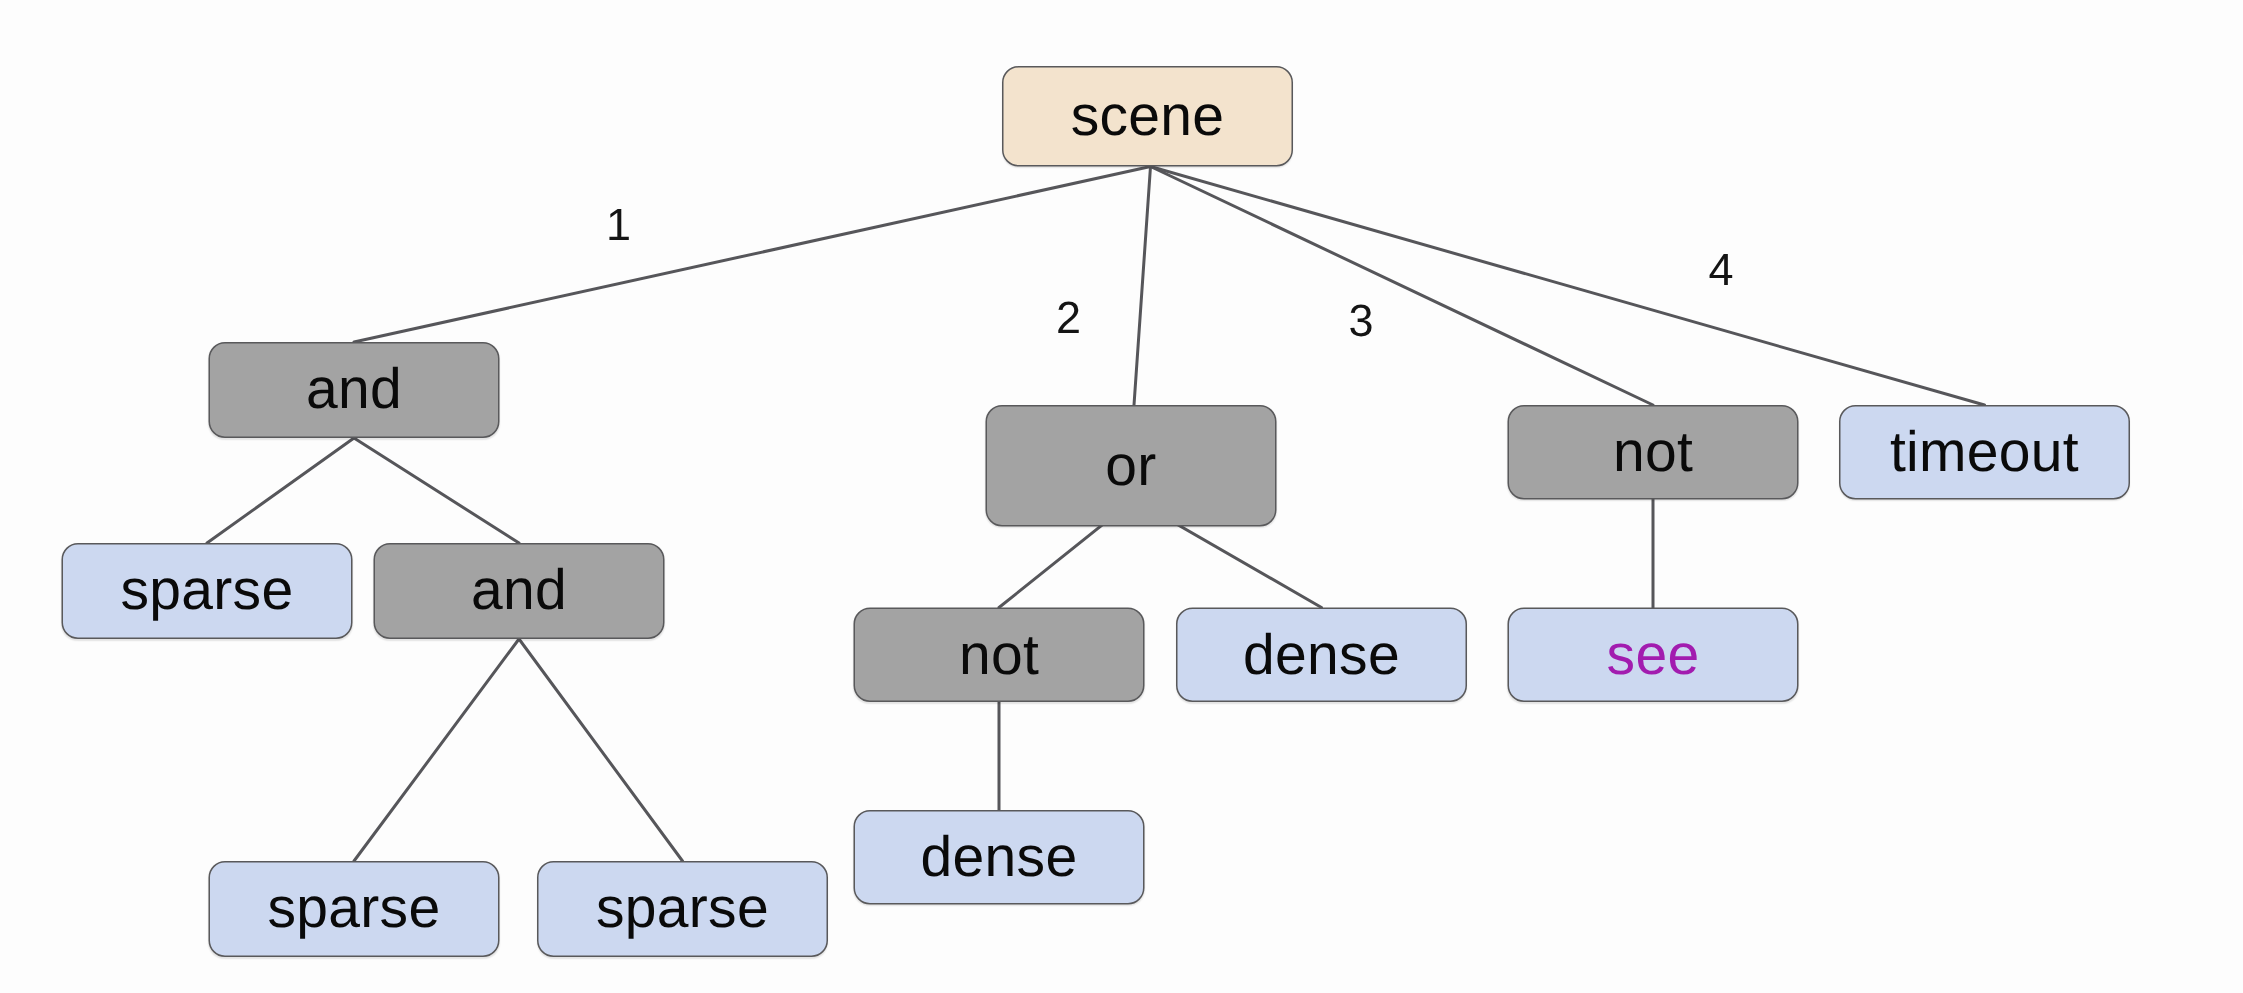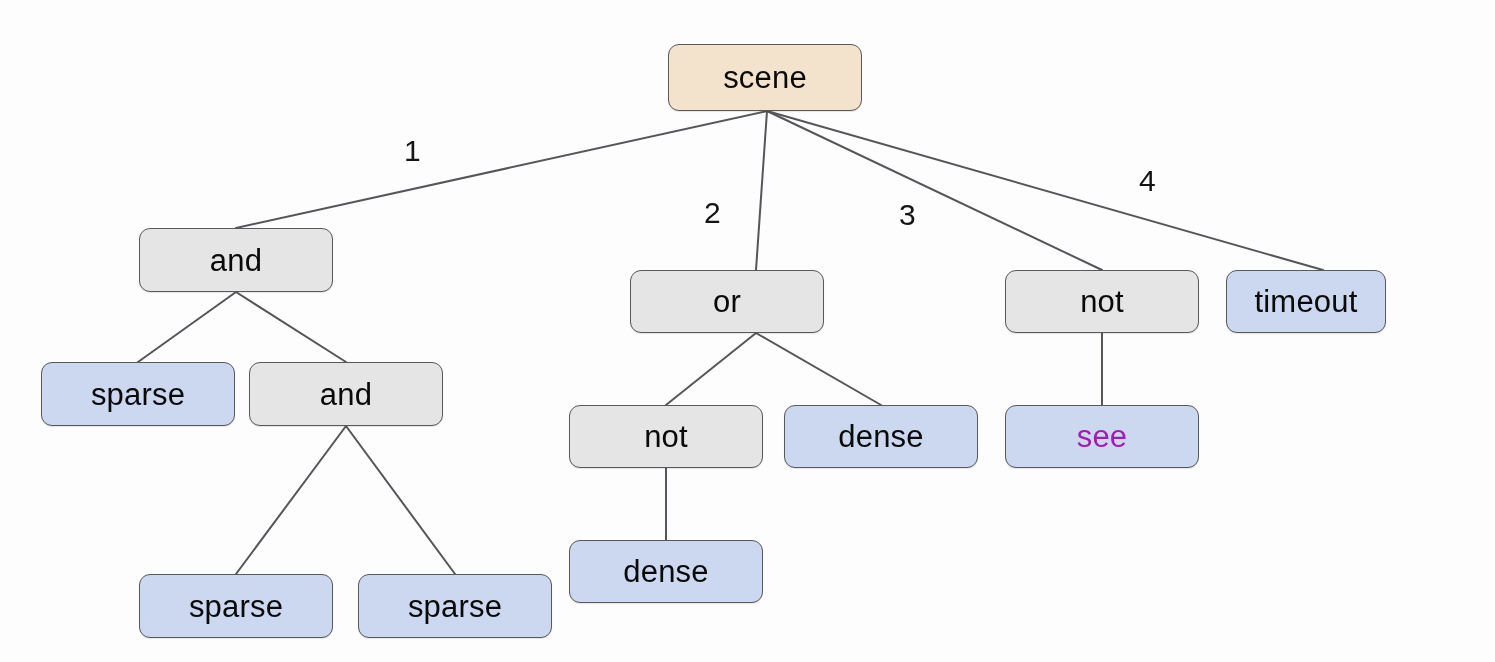--- a/index.html
+++ b/index.html
@@ -29,28 +29,28 @@
   .node {
     position: absolute;
     box-sizing: border-box;
     border: 1.6px solid #59595b;
     border-radius: 11px;
     display: flex;
     align-items: center;
     justify-content: center;
     color: #0a0a0a;
     font-family: "Liberation Sans", sans-serif;
-    font-size: 31px;
+    font-size: 38px;
     line-height: 1;
     letter-spacing: 0.2px;
     white-space: nowrap;
     box-shadow: 0 1px 1px rgba(0,0,0,0.10);
   }
   .node-root   { background: #f3e3cd; }
-  .node-op     { background: #e5e5e5; }
+  .node-op     { background: #a3a3a3; }
   .node-term   { background: #ccd8f0; }
   .node-label  { pointer-events: none; }
   .edge-label {
     position: absolute;
     color: #141414;
     font-family: "Liberation Sans", sans-serif;
     font-size: 30px;
     line-height: 1;
     white-space: nowrap;
   }
@@ -75,27 +75,27 @@
       <line x1="1102" y1="333" x2="1102" y2="405" stroke="#56565a" stroke-width="2" stroke-linecap="round"></line>
     </svg>
 
   <div id="node-layer">
       <div class="node node-root" style="left: 668px; top: 44px; width: 194px; height: 67px; border-color: rgb(89, 89, 91); color: rgb(10, 10, 10);">
         <span class="node-label">scene</span>
       </div>
       <div class="node node-op" style="left: 139px; top: 228px; width: 194px; height: 64px; border-color: rgb(89, 89, 91); color: rgb(10, 10, 10);">
         <span class="node-label">and</span>
       </div>
-      <div class="node node-op" style="left: 630px; top: 270px; width: 194px; height: 63px; border-color: rgb(89, 89, 91); color: rgb(10, 10, 10);">
+      <div class="node node-op" style="left: 657px; top: 270px; width: 194px; height: 81px; border-color: rgb(89, 89, 91); color: rgb(10, 10, 10);">
         <span class="node-label">or</span>
       </div>
       <div class="node node-op" style="left: 1005px; top: 270px; width: 194px; height: 63px; border-color: rgb(89, 89, 91); color: rgb(10, 10, 10);">
         <span class="node-label">not</span>
       </div>
-      <div class="node node-term" style="left: 1226px; top: 270px; width: 160px; height: 63px; border-color: rgb(89, 89, 91); color: rgb(10, 10, 10);">
+      <div class="node node-term" style="left: 1226px; top: 270px; width: 194px; height: 63px; border-color: rgb(89, 89, 91); color: rgb(10, 10, 10);">
         <span class="node-label">timeout</span>
       </div>
       <div class="node node-term" style="left: 41px; top: 362px; width: 194px; height: 64px; border-color: rgb(89, 89, 91); color: rgb(10, 10, 10);">
         <span class="node-label">sparse</span>
       </div>
       <div class="node node-op" style="left: 249px; top: 362px; width: 194px; height: 64px; border-color: rgb(89, 89, 91); color: rgb(10, 10, 10);">
         <span class="node-label">and</span>
       </div>
       <div class="node node-op" style="left: 569px; top: 405px; width: 194px; height: 63px; border-color: rgb(89, 89, 91); color: rgb(10, 10, 10);">
         <span class="node-label">not</span>

